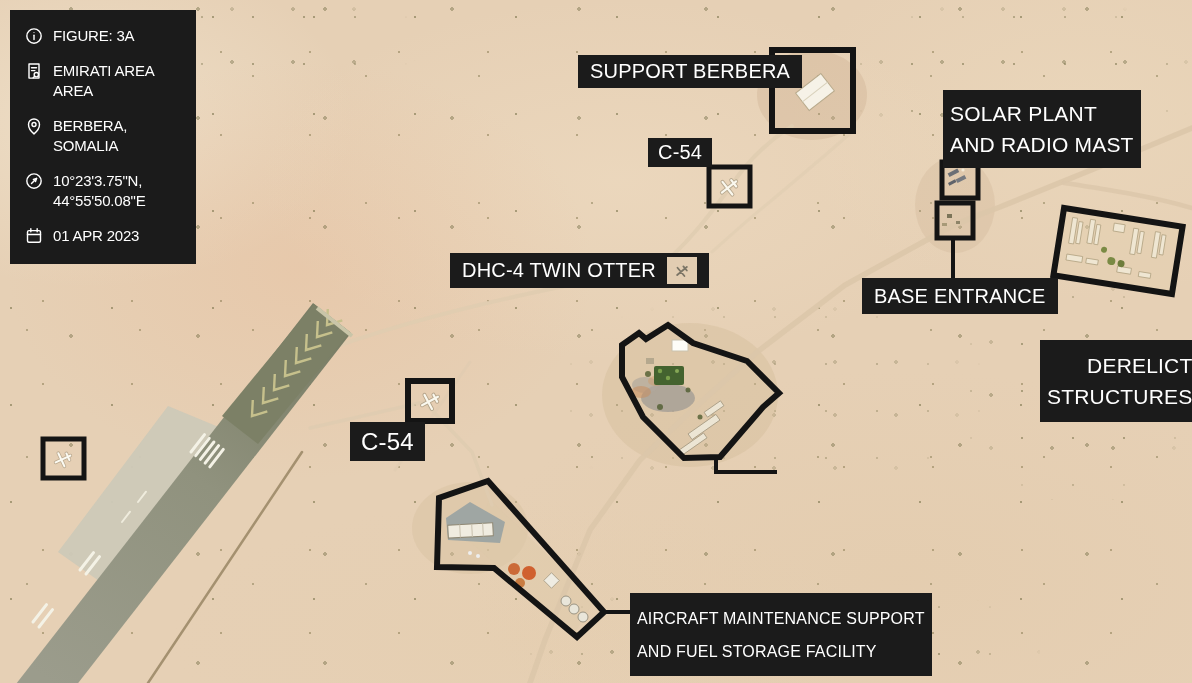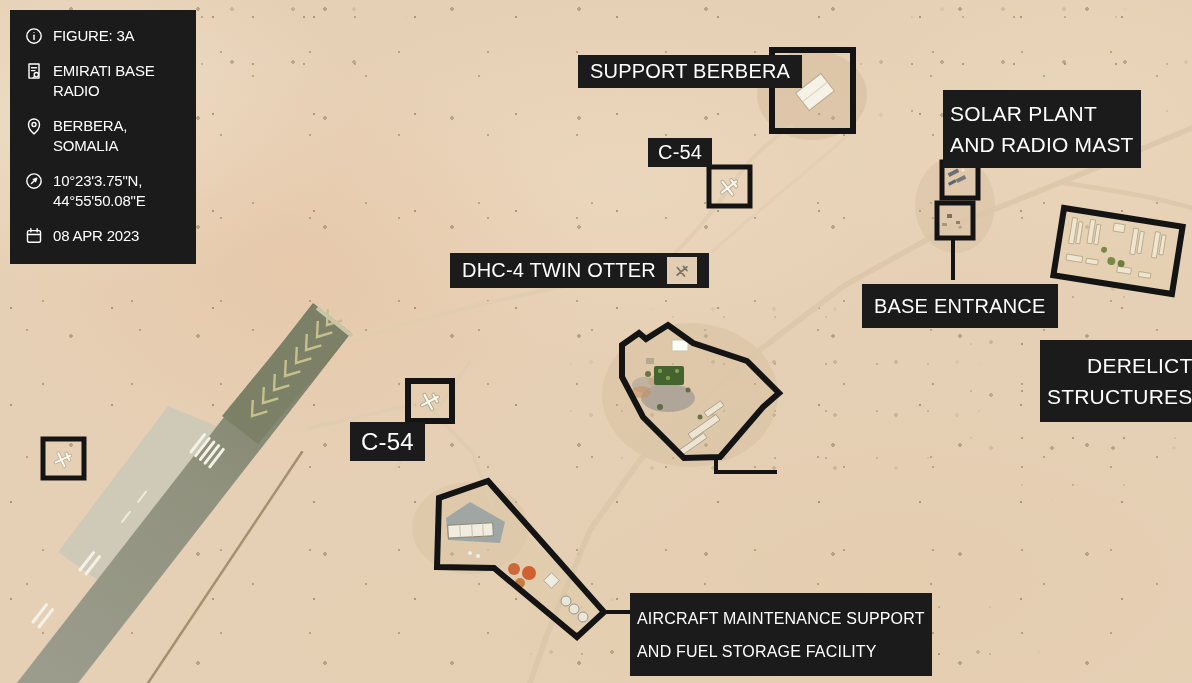--- a/index.html
+++ b/index.html
@@ -261,21 +261,21 @@
       <span>FIGURE: 3A</span>
     </div>
     <div class="irow">
       <svg viewBox="0 0 24 24" width="20" height="20" fill="none" stroke="#fff" stroke-width="1.7" stroke-linecap="round" stroke-linejoin="round">
         <path d="M6,3.5 h12 v17 h-12 z"></path>
           <line x1="9" y1="8" x2="15" y2="8"></line>
           <line x1="9" y1="11.5" x2="13" y2="11.5"></line>
         <circle cx="14.8" cy="16.4" r="2.6"></circle>
           <line x1="12.9" y1="18.3" x2="11" y2="20.2"></line>
       </svg>
-      <span>EMIRATI BASE RADIO</span>
+      <span>EMIRATI AREA AREA</span>
     </div>
     <div class="irow">
       <svg viewBox="0 0 24 24" width="20" height="20" fill="none" stroke="#fff" stroke-width="1.7" stroke-linecap="round" stroke-linejoin="round">
         <path d="M12,21.5 C12,21.5 5.4,16 5.4,10.2 A6.6,6.6 0 0 1 18.6,10.2 C18.6,16 12,21.5 12,21.5 Z"></path>
           <circle cx="12" cy="10.2" r="2.4"></circle>
       </svg>
       <span>BERBERA, SOMALIA</span>
     </div>
     <div class="irow">
       <svg viewBox="0 0 24 24" width="20" height="20" fill="none" stroke="#fff" stroke-width="1.7" stroke-linecap="round" stroke-linejoin="round">
@@ -289,38 +289,38 @@
         <span>44°55'50.08"E</span>
       </span>
     </div>
     <div class="irow">
       <svg viewBox="0 0 24 24" width="20" height="20" fill="none" stroke="#fff" stroke-width="1.7" stroke-linecap="round" stroke-linejoin="round">
         <rect x="4.2" y="5.5" width="15.6" height="14" rx="1.8"></rect>
           <line x1="8.2" y1="3.2" x2="8.2" y2="6.8"></line>
           <line x1="15.8" y1="3.2" x2="15.8" y2="6.8"></line>
           <line x1="4.2" y1="10.2" x2="19.8" y2="10.2"></line>
       </svg>
-      <span>08 APR 2023</span>
+      <span>01 APR 2023</span>
     </div>
   </div>
 
   <div class="tag" style="left:578px;top:55px;height:33px">
     <span>SUPPORT BERBERA</span>
   </div>
 
   <div class="tag small" style="left:648px;top:138px;height:29px;padding:0 10px">
     <span>C-54</span>
   </div>
 
   <div class="tag two" style="left:943px;top:90px;height:68px">
     <span>SOLAR PLANT</span>
     <span>AND RADIO MAST</span>
   </div>
 
-  <div class="tag" style="left:862px;top:284px;height:44px">
+  <div class="tag" style="left:862px;top:278px;height:36px">
     <span>BASE ENTRANCE</span>
   </div>
 
   <div class="tag two right" style="left:1040px;top:340px;height:72px">
     <span>DERELICT</span>
     <span>STRUCTURES</span>
   </div>
 
   <div class="tag" style="left:450px;top:253px;height:35px">
     <span>DHC-4 TWIN OTTER</span>

